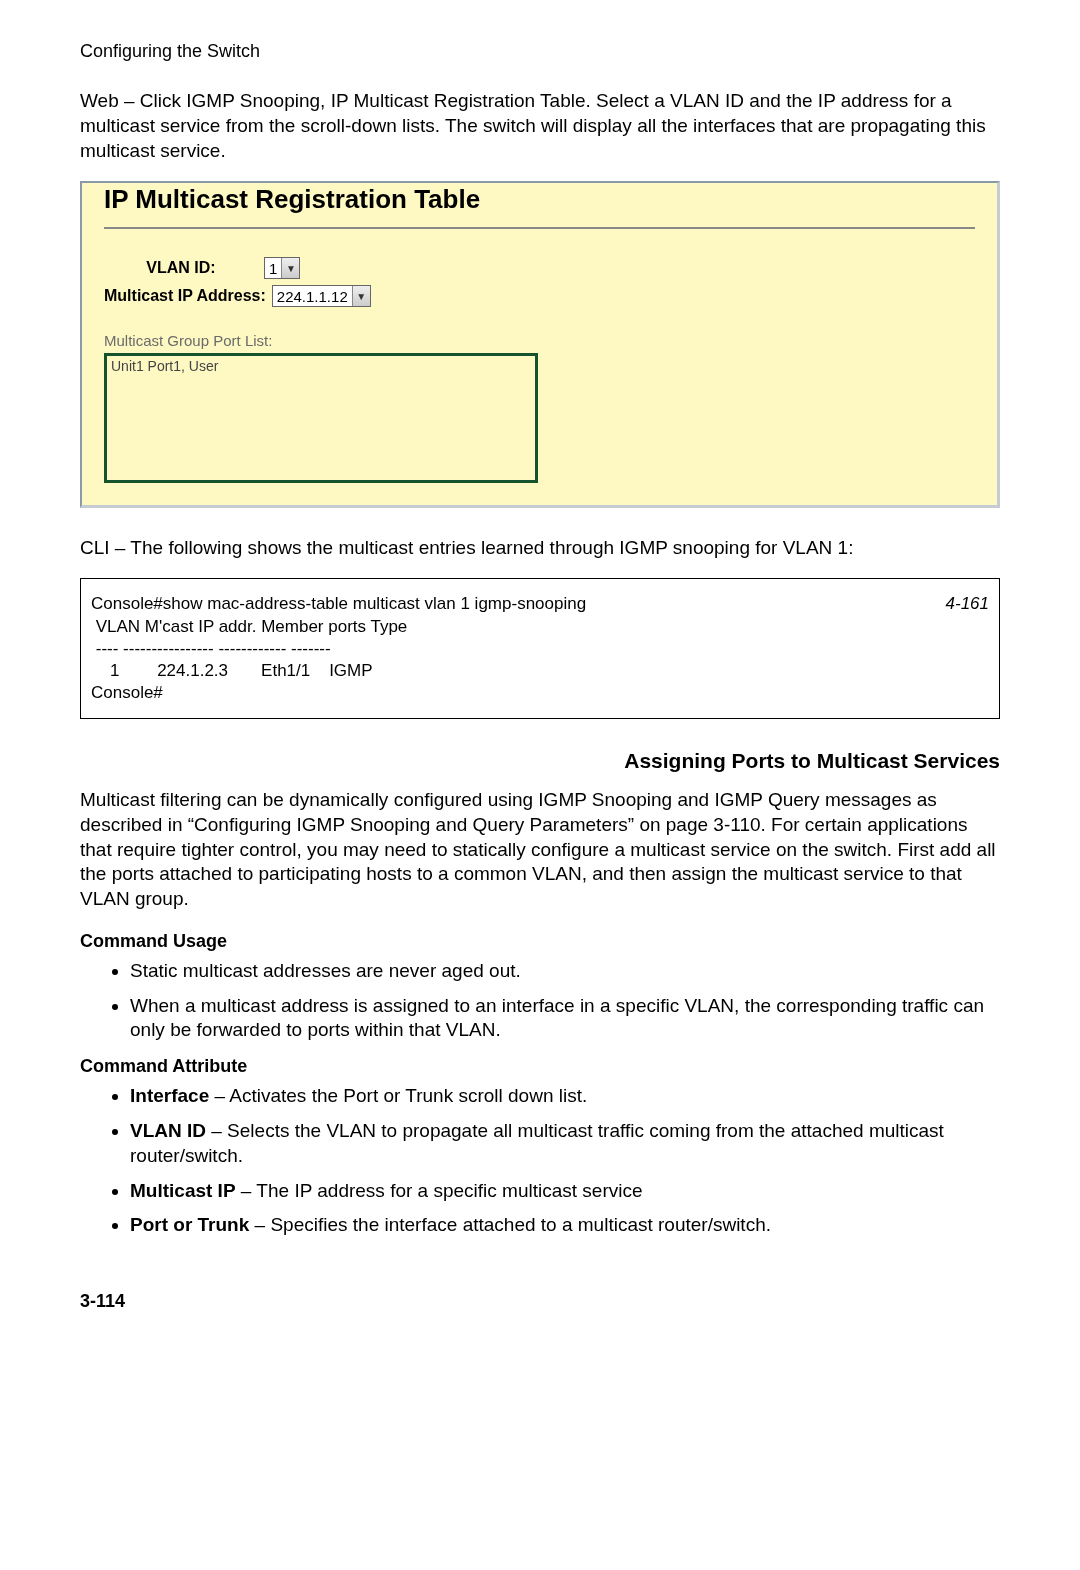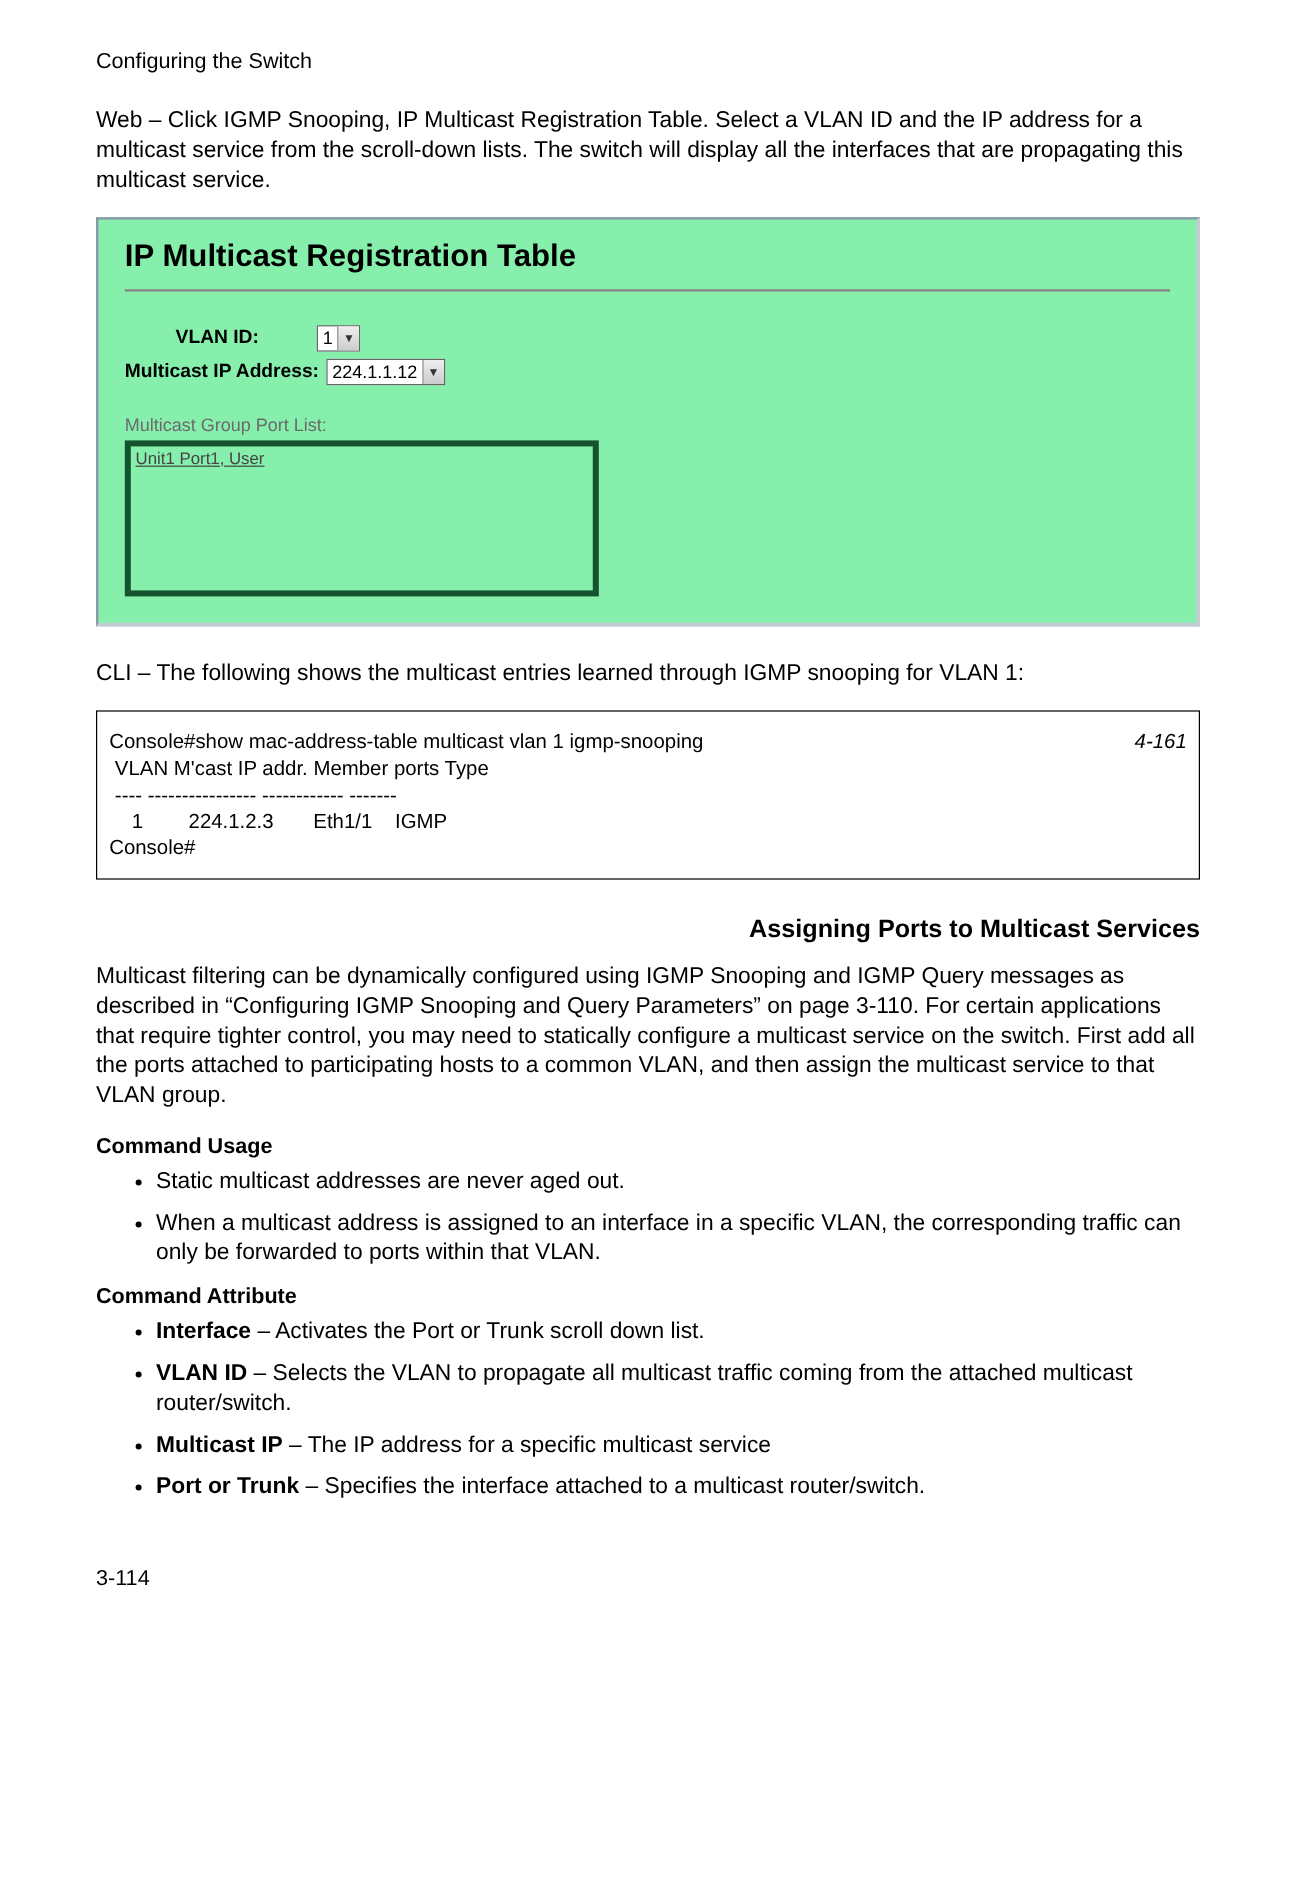--- a/index.html
+++ b/index.html
@@ -18,23 +18,23 @@
     }
     .body-para { margin-bottom: 18px; }
     .body-para b { font-weight: normal; }
 
     
     .web-box {
       border-top: 2px solid #8a99a8;
       border-left: 2px solid #8a99a8;
       border-right: 3px solid #c4cbd3;
       border-bottom: 3px solid #c4cbd3;
-      background: #86efac;
+      background: #fef9c3;
       margin: 6px 0 28px 0;
-      padding: 14px 22px 22px 22px;
+      padding: 0 22px 22px 22px;
     }
     .web-title {
       font-family: Arial, sans-serif;
       font-size: 26px;
       font-weight: bold;
       margin-bottom: 10px;
     }
     .web-hr {
       border: none;
       border-top: 2px solid #888;
@@ -65,27 +65,26 @@
       display: flex; align-items: center; justify-content: center;
       font-size: 10px; color: #333;
     }
     .port-label {
       font-size: 15px;
       color: #6b6b6b;
       margin-top: 24px;
       margin-bottom: 2px;
     }
     .port-box {
-      border: 5px solid #14532d;
-      width: 395px;
+      border: 3px solid #14532d;
+      width: 434px;
       height: 130px;
       font-size: 14px;
       padding: 1px 4px;
       color: #444;
-      text-decoration: underline;
     }
 
     
     .cli-box {
       border: 1px solid #000;
       font-family: Liberation Sans, sans-serif;
       font-size: 17px;
       padding: 14px 10px;
       white-space: pre;
       margin-bottom: 28px;
@@ -112,20 +111,21 @@
       padding-left: 50px;
       margin-bottom: 10px;
     }
     ul.bullets li {
       margin-bottom: 10px;
       line-height: 1.3;
     }
     .page-num {
       margin-top: 52px;
       font-size: 18px;
+      font-weight: bold;
     }
   </style>
 </head>
 <body>
 
 <div class="header-small">Configuring the Switch</div>
 
 <p class="body-para">
   <b>Web</b><span> – Click IGMP Snooping, IP Multicast Registration Table. Select a VLAN ID and the IP address for a multicast service from the scroll-down lists. The switch will display all the interfaces that are propagating this multicast service.</span>
 </p>

